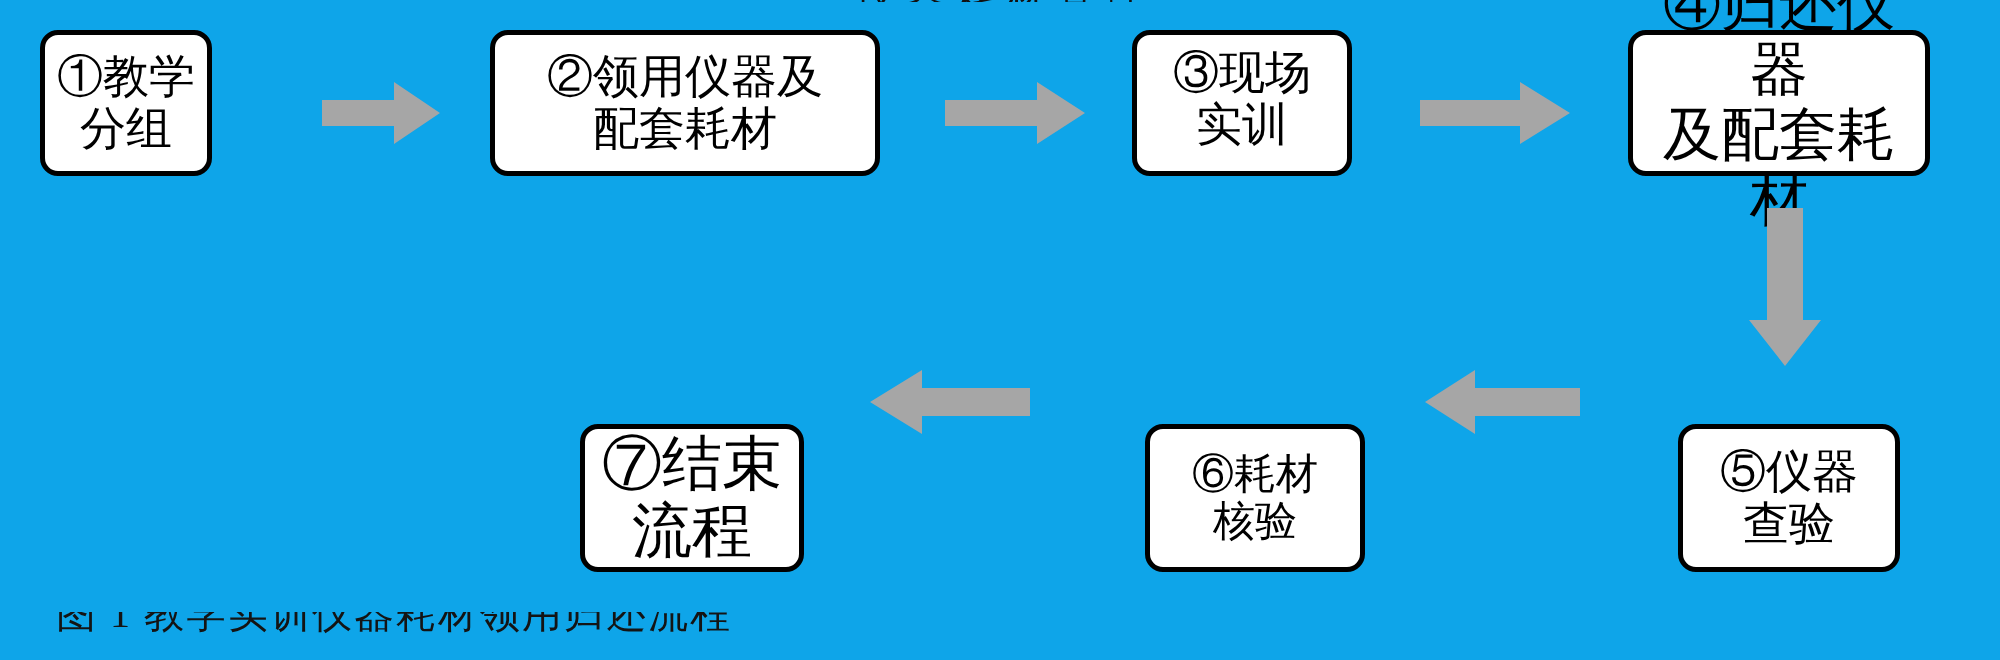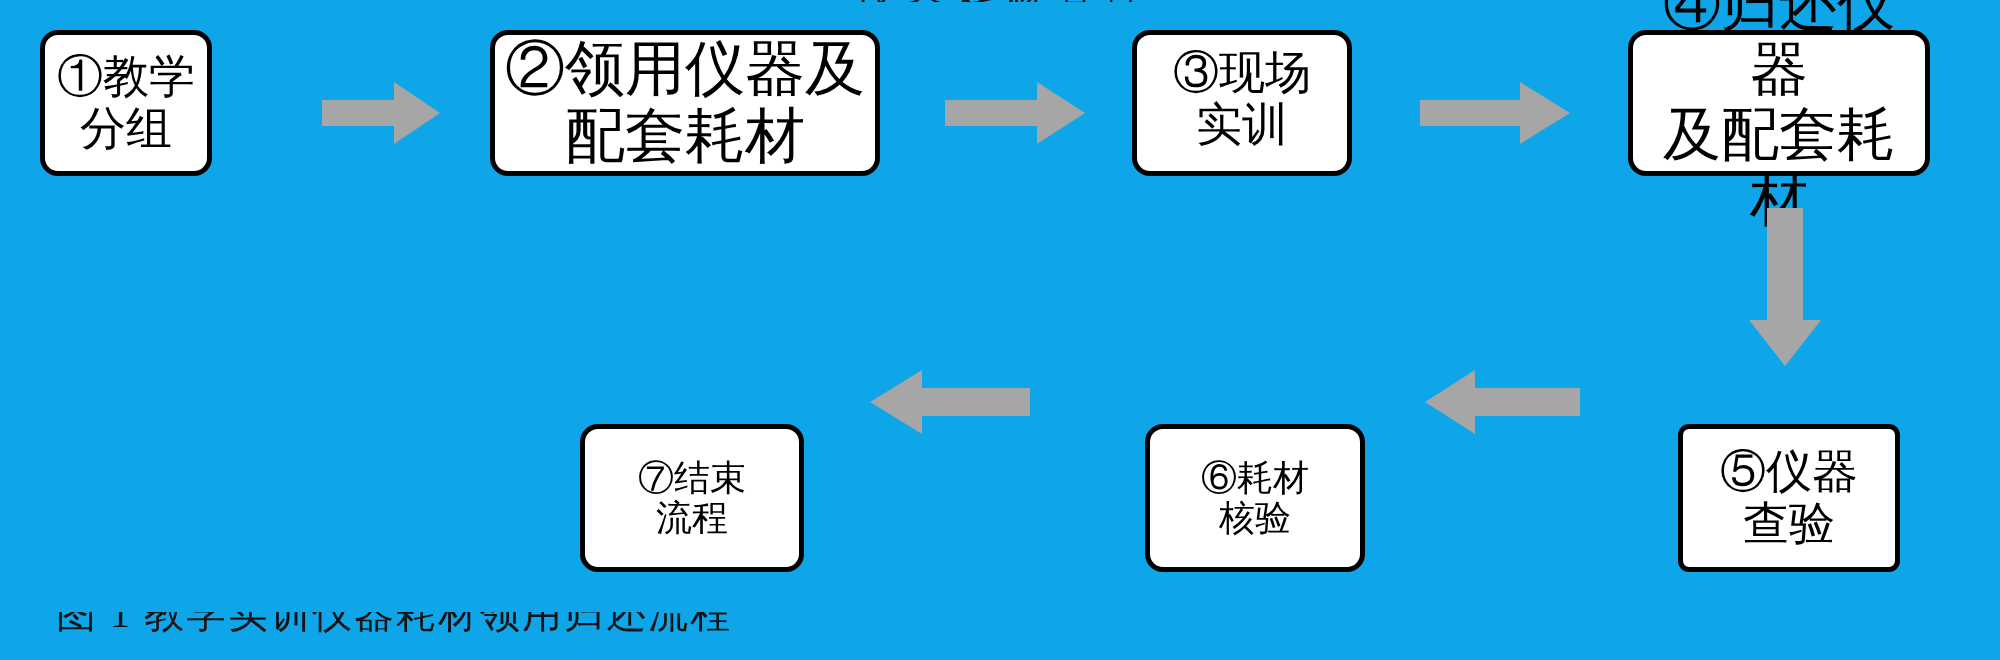--- a/index.html
+++ b/index.html
@@ -89,21 +89,21 @@
     <span class="node-label">①教学
 分组</span>
   </div>
 
   <div class="arrow" id="arrow-1" style="left:322px; top:78px; width:118px; height:70px;">
     <svg viewBox="0 0 118 70" preserveAspectRatio="none">
       <polygon points="0,22 72,22 72,4 118,35 72,66 72,48 0,48" fill="#a6a6a6"></polygon>
     </svg>
   </div>
 
-  <div class="node" id="node-2" style="left:490px; top:30px; width:390px; height:146px; font-size:60px;">
+  <div class="node" id="node-2" style="left:490px; top:30px; width:390px; height:146px; font-size:46px;">
     <span class="node-label">②领用仪器及
 配套耗材</span>
   </div>
 
   <div class="arrow" id="arrow-2" style="left:945px; top:78px; width:140px; height:70px;">
     <svg viewBox="0 0 140 70" preserveAspectRatio="none">
       <polygon points="0,22 92,22 92,4 140,35 92,66 92,48 0,48" fill="#a6a6a6"></polygon>
     </svg>
   </div>
 
@@ -122,43 +122,43 @@
     <span class="node-label">④归还仪器
 及配套耗材</span>
   </div>
 
   <div class="arrow" id="arrow-4" style="left:1749px; top:208px; width:72px; height:158px;">
     <svg viewBox="0 0 72 158" preserveAspectRatio="none">
       <polygon points="18,0 54,0 54,112 72,112 36,158 0,112 18,112" fill="#a6a6a6"></polygon>
     </svg>
   </div>
 
-  <div class="node" id="node-7" style="left:580px; top:424px; width:224px; height:148px; font-size:36px;">
+  <div class="node" id="node-7" style="left:580px; top:424px; width:224px; height:148px; font-size:60px;">
     <span class="node-label">⑦结束
 流程</span>
   </div>
 
   <div class="arrow" id="arrow-6" style="left:870px; top:366px; width:160px; height:72px;">
     <svg viewBox="0 0 160 72" preserveAspectRatio="none">
       <polygon points="0,36 52,4 52,22 160,22 160,50 52,50 52,68" fill="#a6a6a6"></polygon>
     </svg>
   </div>
 
-  <div class="node" id="node-6" style="left:1145px; top:424px; width:220px; height:148px; font-size:36px;">
+  <div class="node" id="node-6" style="left:1145px; top:424px; width:220px; height:148px; font-size:42px;">
     <span class="node-label">⑥耗材
 核验</span>
   </div>
 
   <div class="arrow" id="arrow-5" style="left:1425px; top:366px; width:155px; height:72px;">
     <svg viewBox="0 0 155 72" preserveAspectRatio="none">
       <polygon points="0,36 50,4 50,22 155,22 155,50 50,50 50,68" fill="#a6a6a6"></polygon>
     </svg>
   </div>
 
-  <div class="node" id="node-5" style="left:1678px; top:424px; width:222px; height:148px; font-size:46px;border-radius:11px;">
+  <div class="node" id="node-5" style="left:1678px; top:424px; width:222px; height:148px; font-size:46px;">
     <span class="node-label">⑤仪器
 查验</span>
   </div>
 
   <div class="clip-top" id="bottom-cut">
     <span class="cut-text">图 1 教学实训仪器耗材领用归还流程</span>
   </div>
 
 </div>
 

